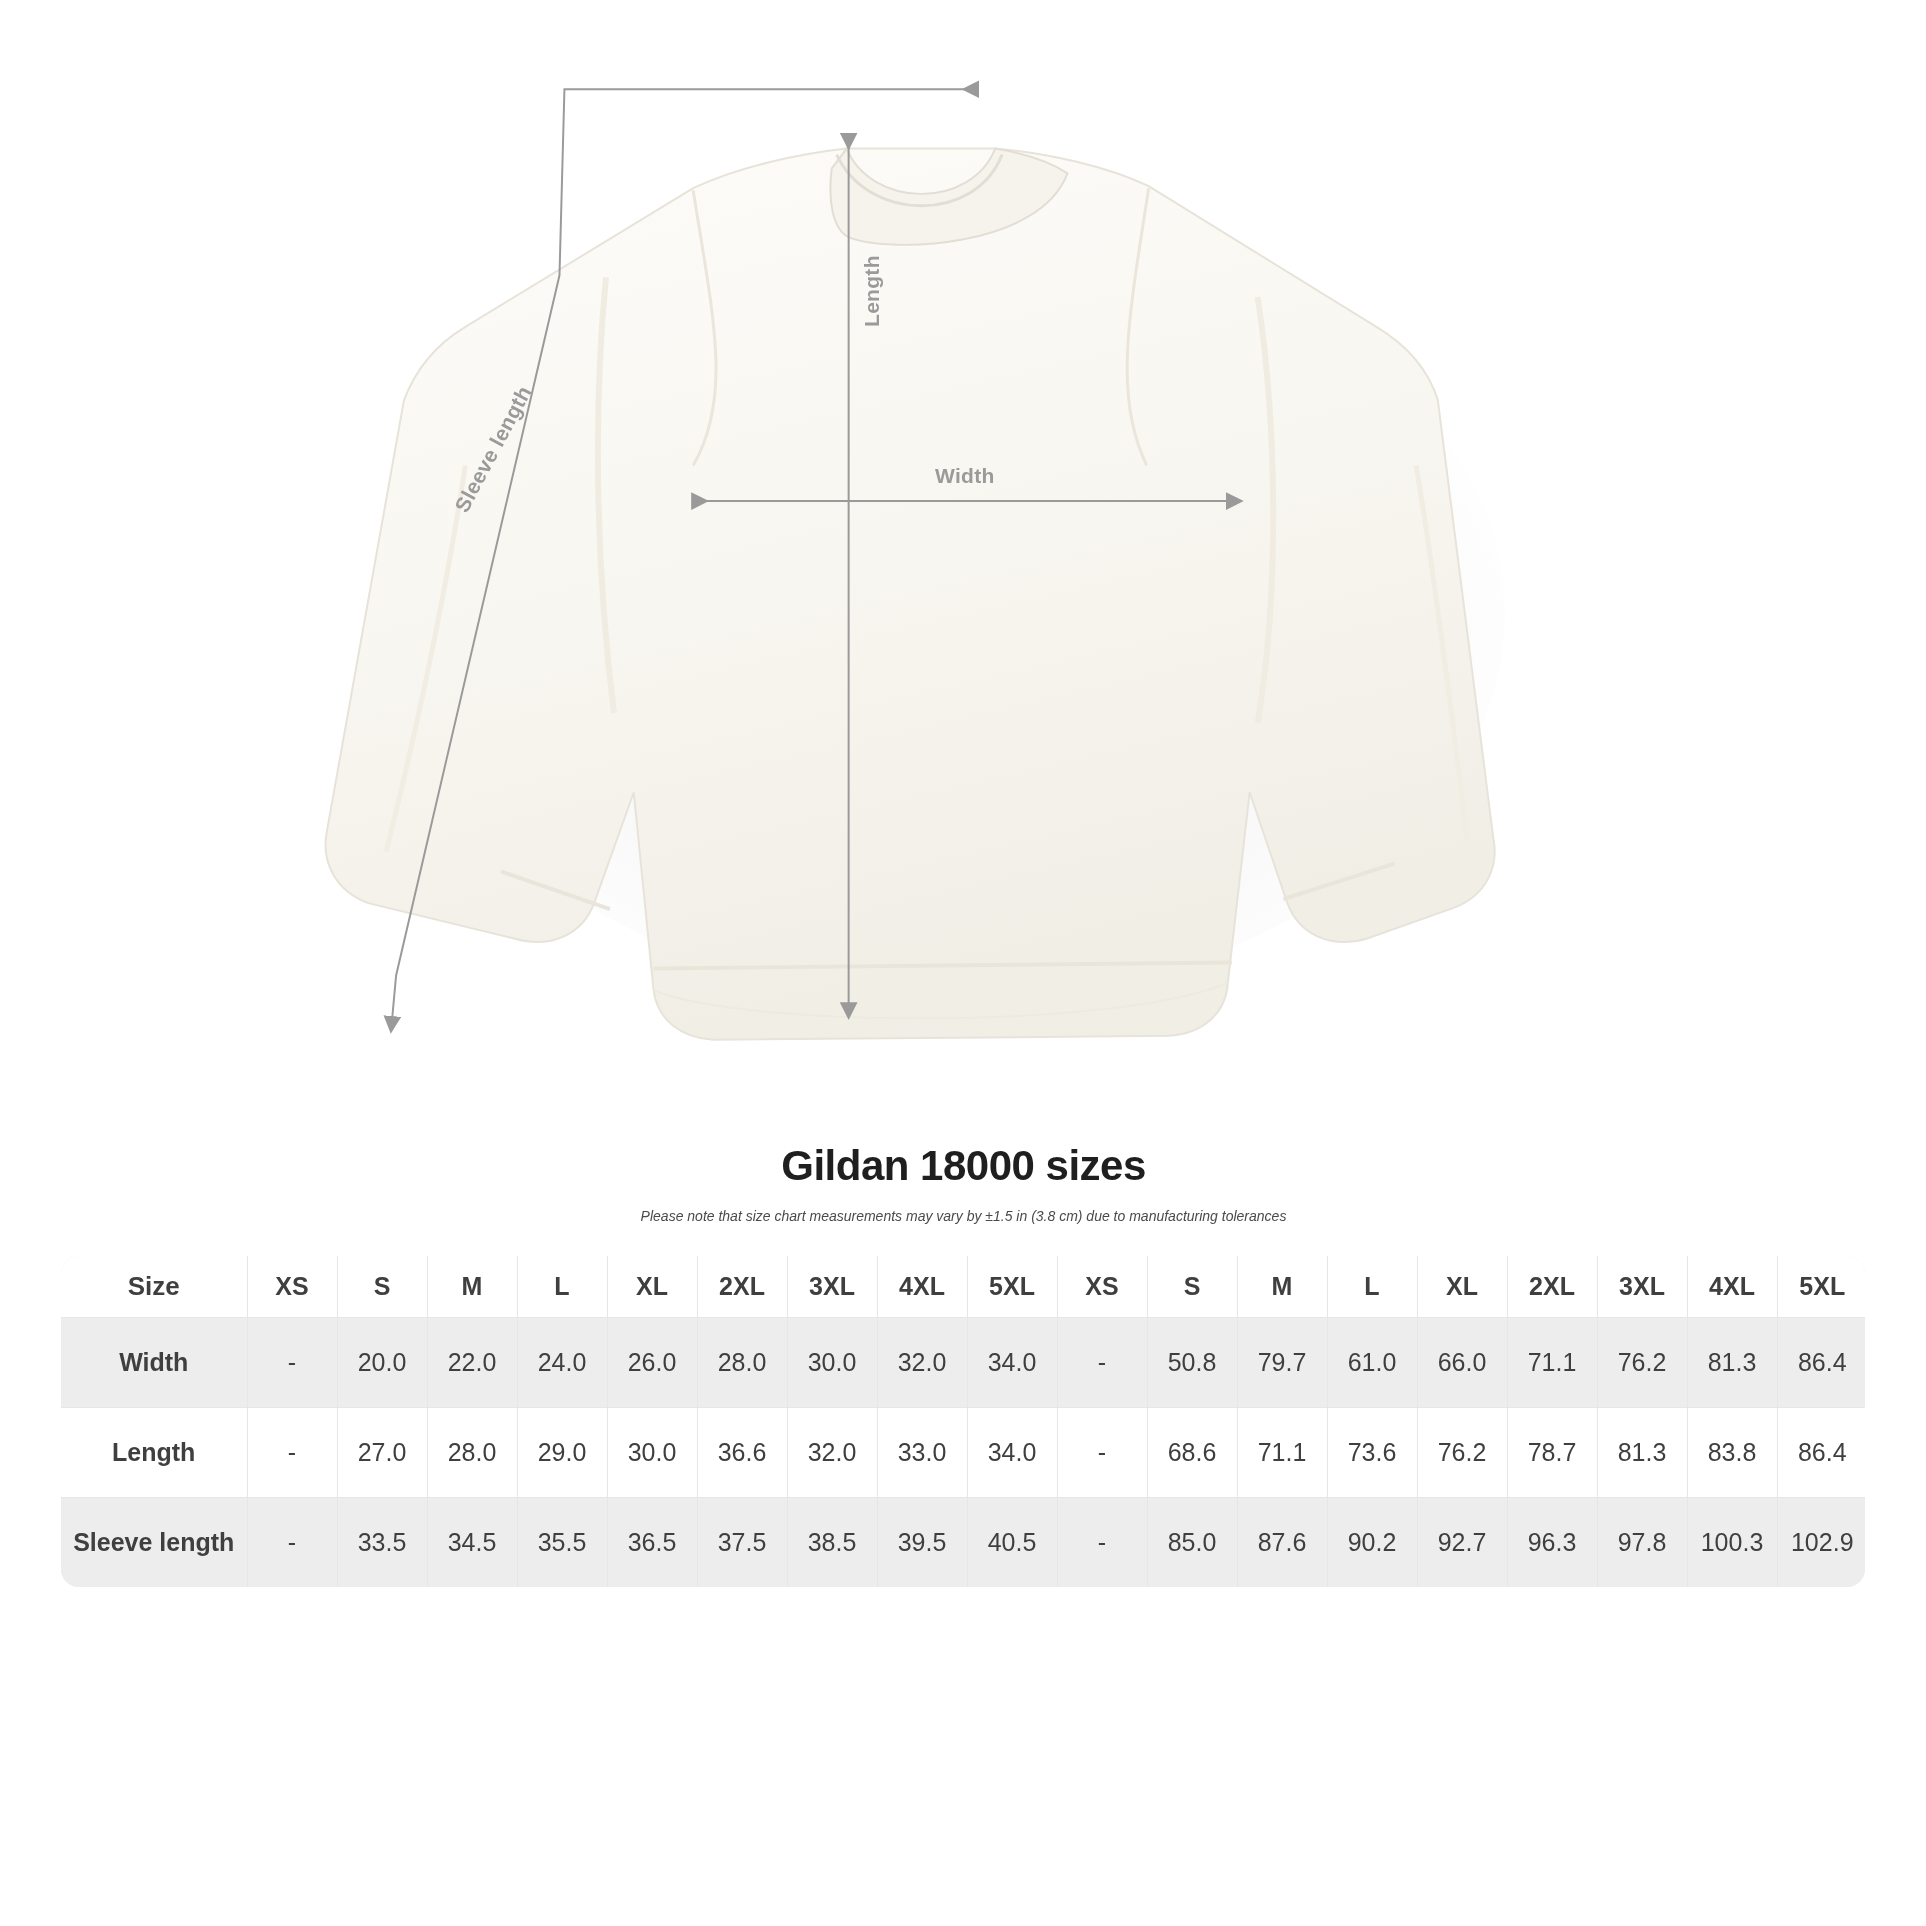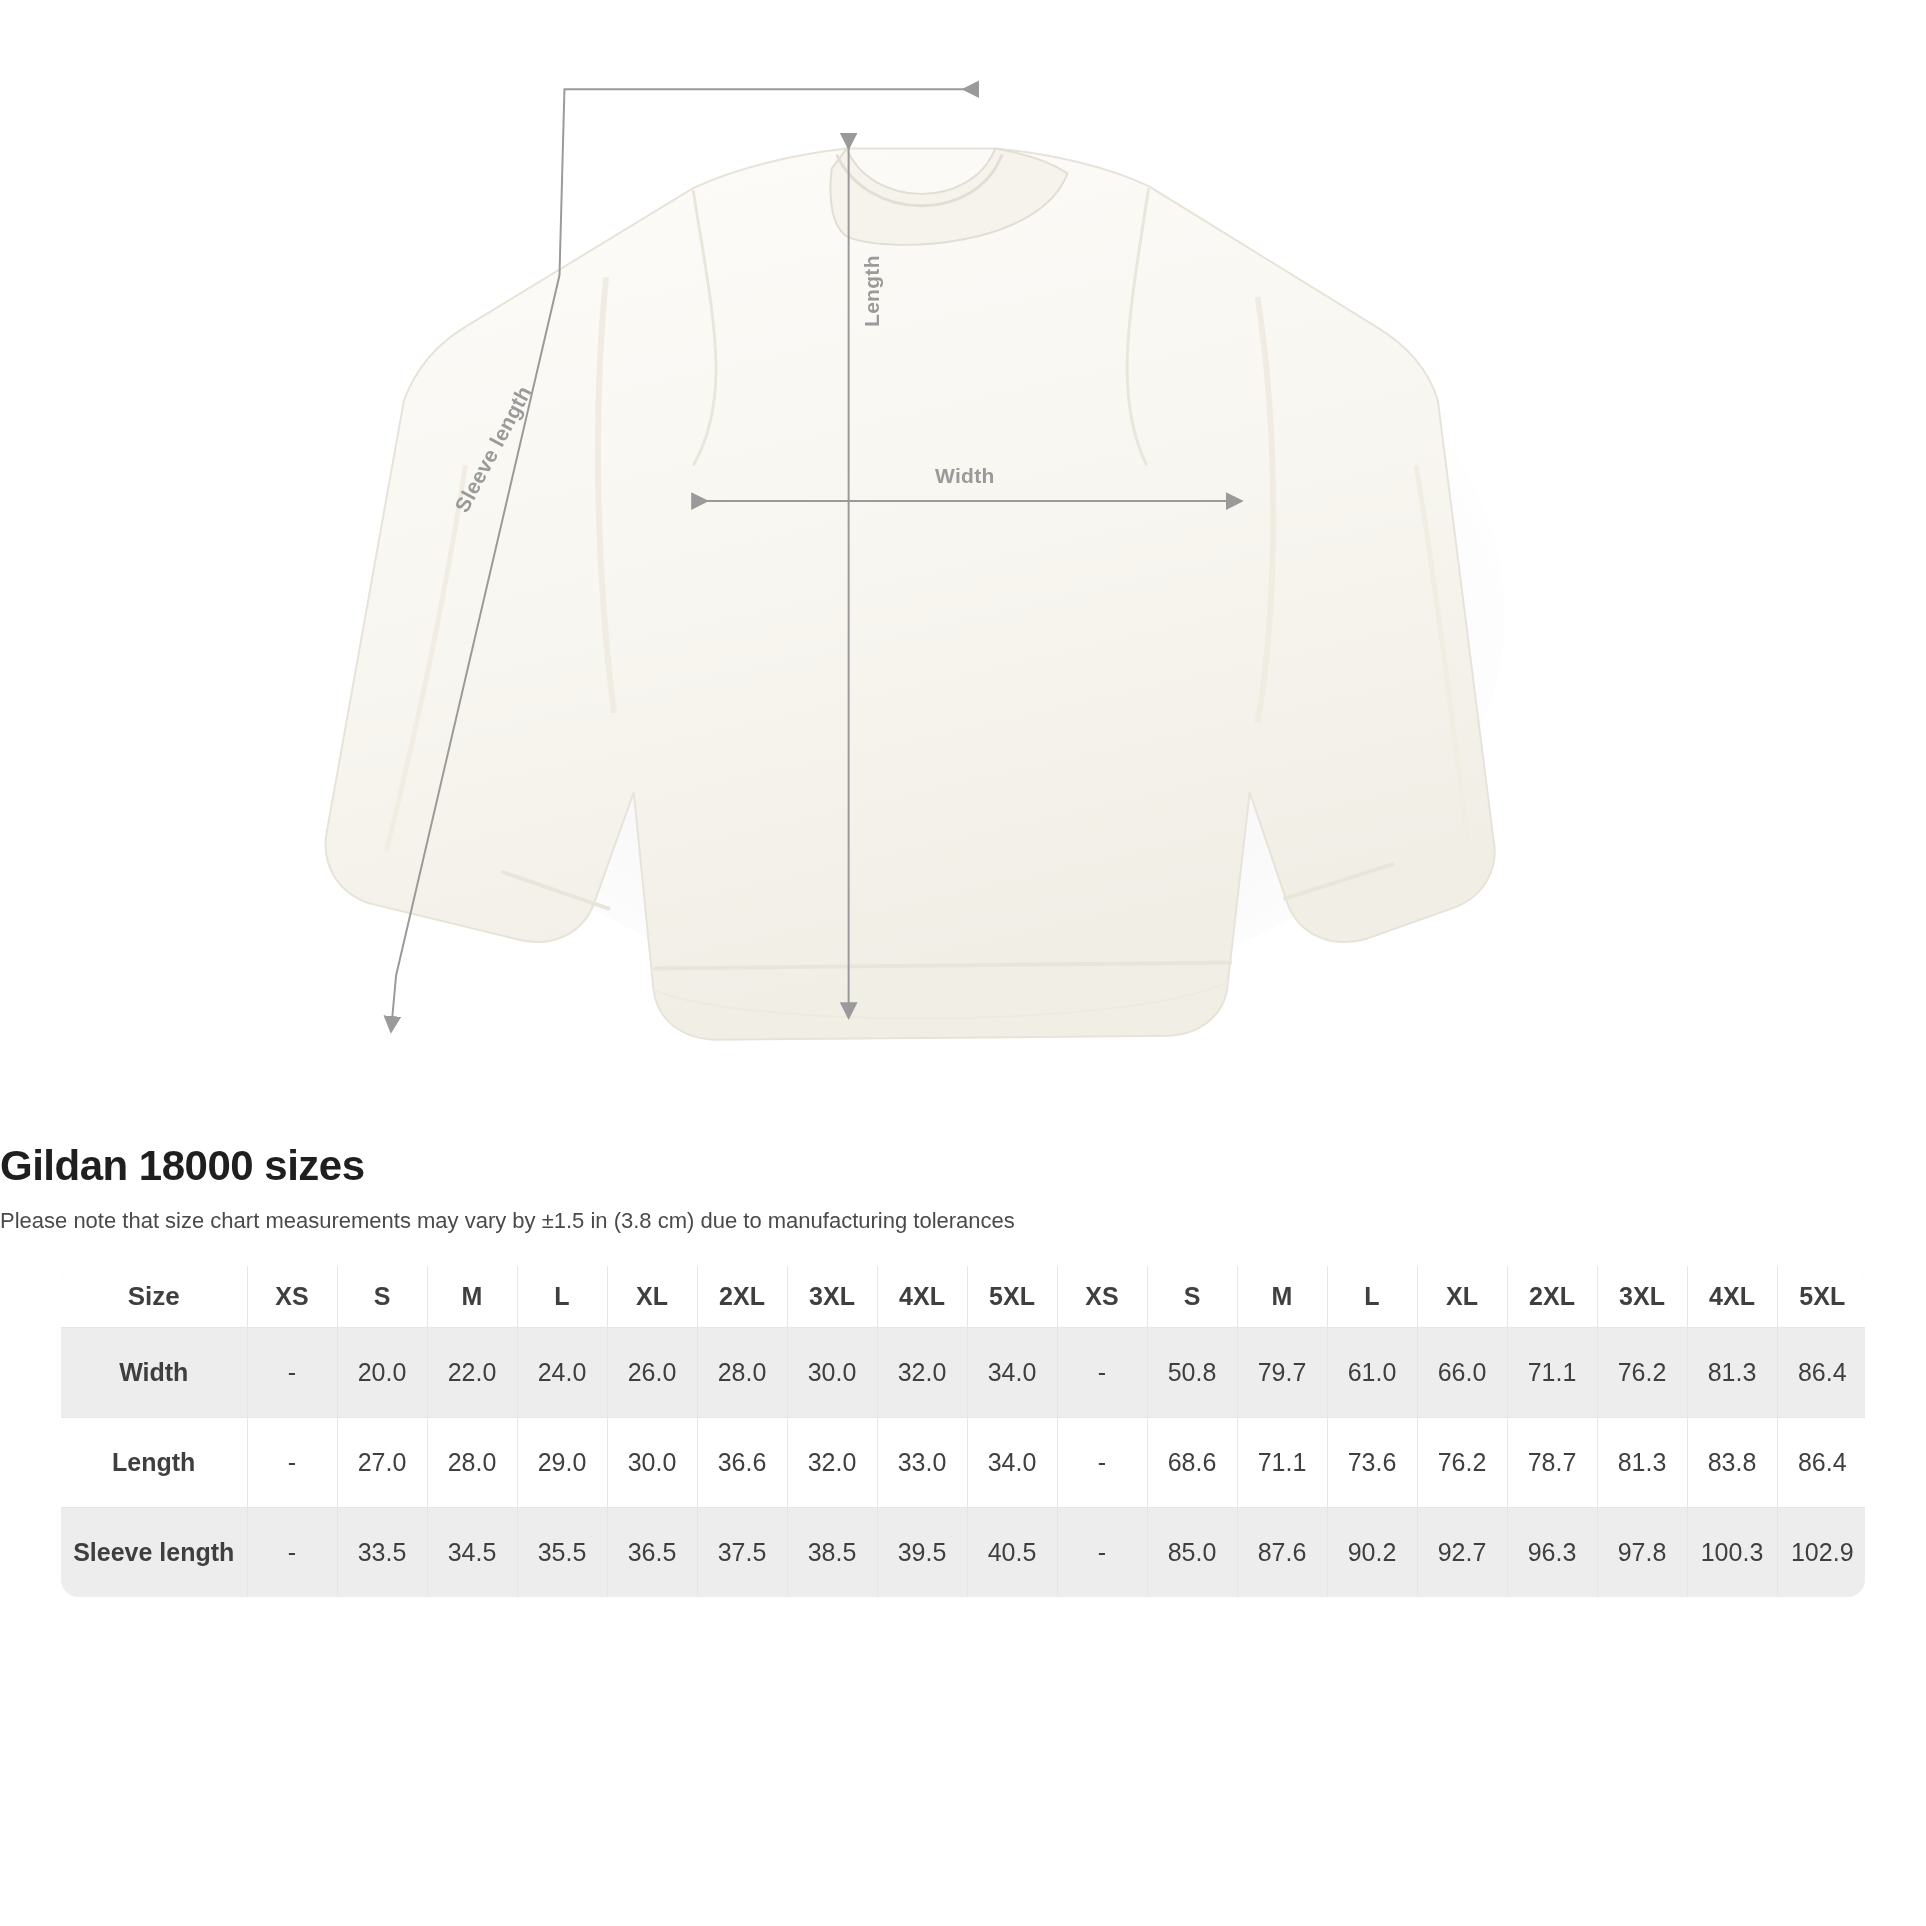--- a/index.html
+++ b/index.html
@@ -42,31 +42,33 @@
     transform-origin: left top;
   }
   .dim-label.sleeve-label {
     left: 450px; top: 505px;
     transform: rotate(-62deg);
     transform-origin: left top;
   }
 
   
   .title-block {
+    text-align: center;
     margin-top: 18px;
   }
   .chart-title {
     font-size: 42px;
     font-weight: bold;
     color: #1f1f1f;
     letter-spacing: -0.5px;
   }
   .chart-note {
     margin-top: 18px;
-    font-size: 22px;
+    font-size: 14px;
+    font-style: italic;
     color: #4a4a4a;
   }
 
   
   .table-wrap {
     margin: 32px 61px 0 61px;
     width: 1804px;
     border-radius: 18px;
     overflow: hidden;
     background: #eeeeee;

